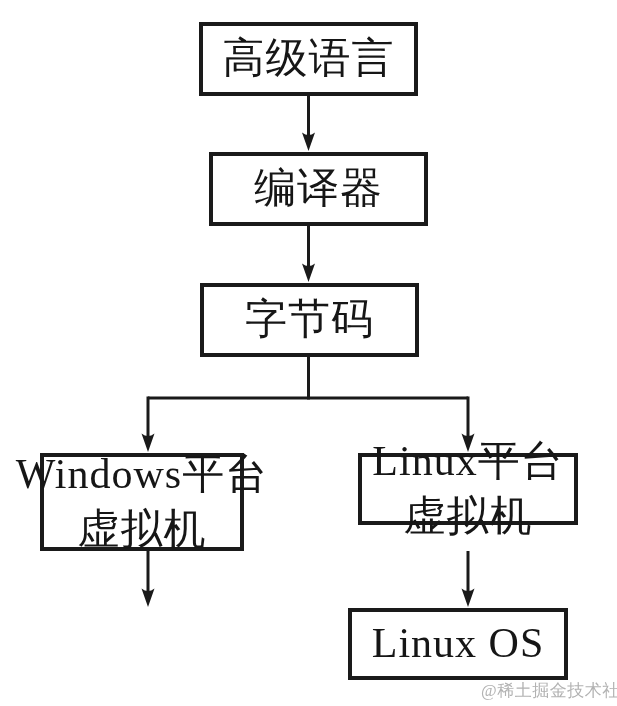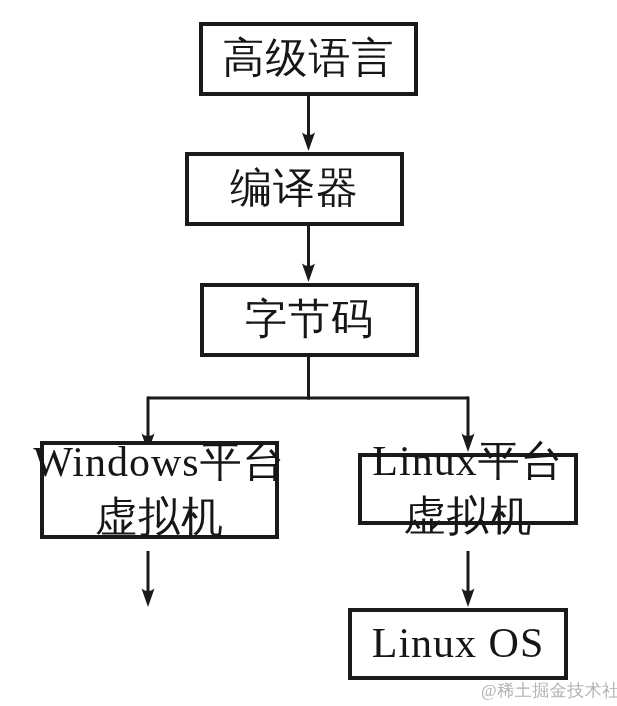--- a/index.html
+++ b/index.html
@@ -27,24 +27,24 @@
     justify-content:center;
     text-align:center;
     color:#161616;
     font-size:42px;
     line-height:1.32;
     letter-spacing:1px;
   }
   .node span{display:block;white-space:nowrap;}
   
   .n-hll {left:199px; top:22px;  width:219px; height:74px;}
-  .n-cmp {left:185px; top:152px; width:219px; height:74px;}
+  .n-cmp {left:209px; top:152px; width:219px; height:74px;}
   .n-byc {left:200px; top:283px; width:219px; height:74px;}
   
-  .n-wvm {left:40px;  top:441px; width:239px; height:98px;}
+  .n-wvm {left:40px;  top:453px; width:204px; height:98px;}
   .n-lvm {left:358px; top:453px; width:220px; height:72px;}
   .n-wos {left:40px;  top:608px; width:218px; height:72px;}
   .n-los {left:348px; top:608px; width:220px; height:72px;}
   svg.connectors{position:absolute;left:0;top:0;pointer-events:none;color:var(--line);}
   svg.connectors line, svg.connectors path.track{stroke:currentColor;stroke-width:3;fill:none;}
   svg.connectors path.head{fill:currentColor;stroke:none;}
   .watermark{
     position:absolute;
     left:481px; top:679px;
     font-size:17px;

